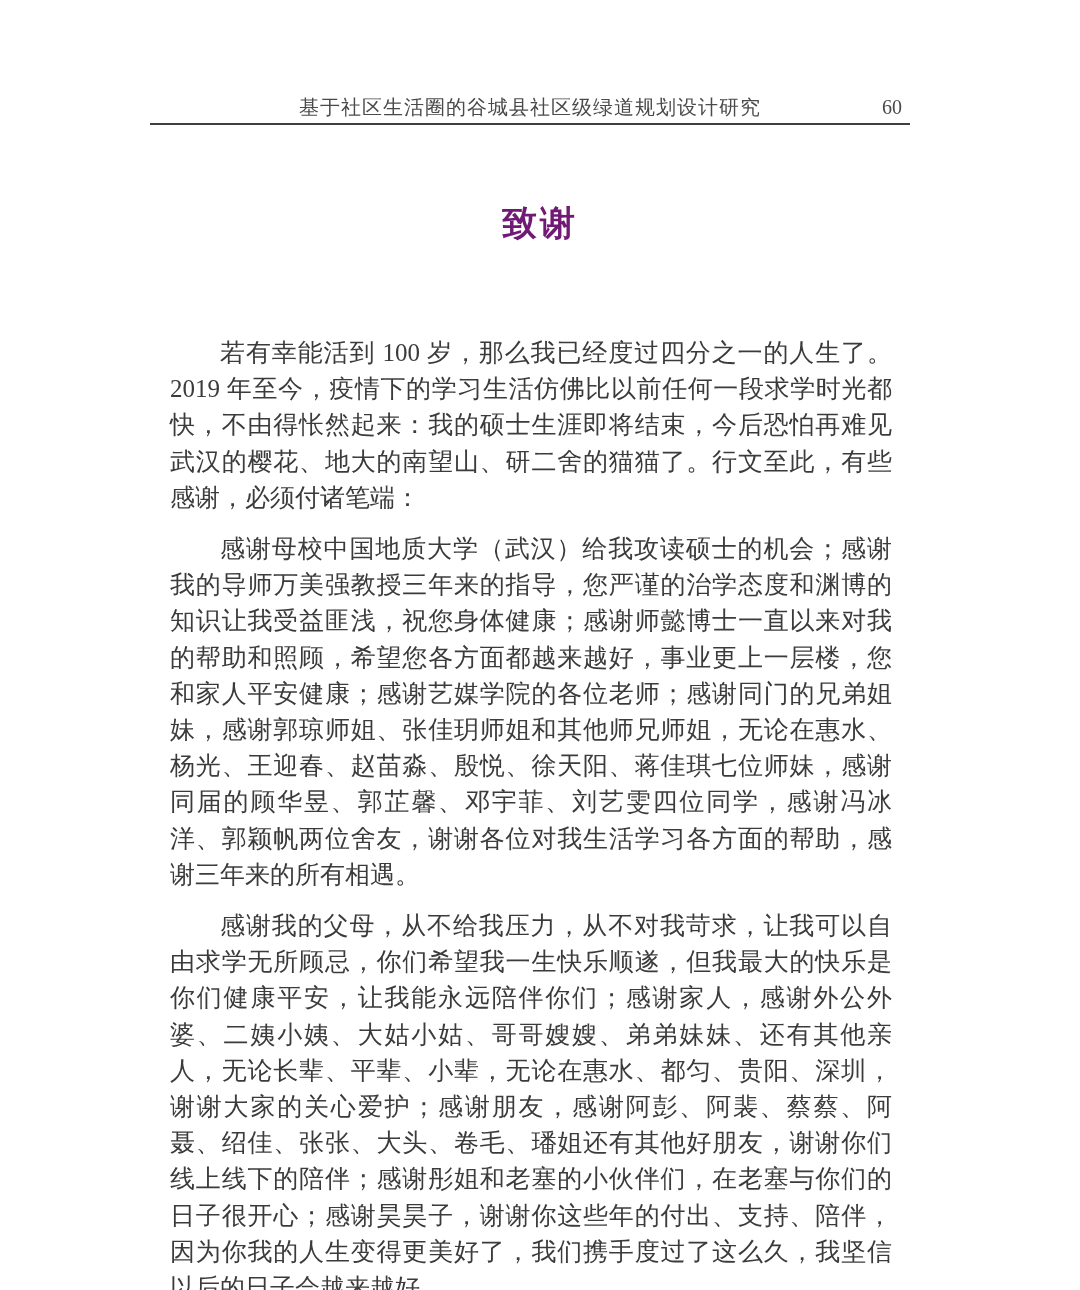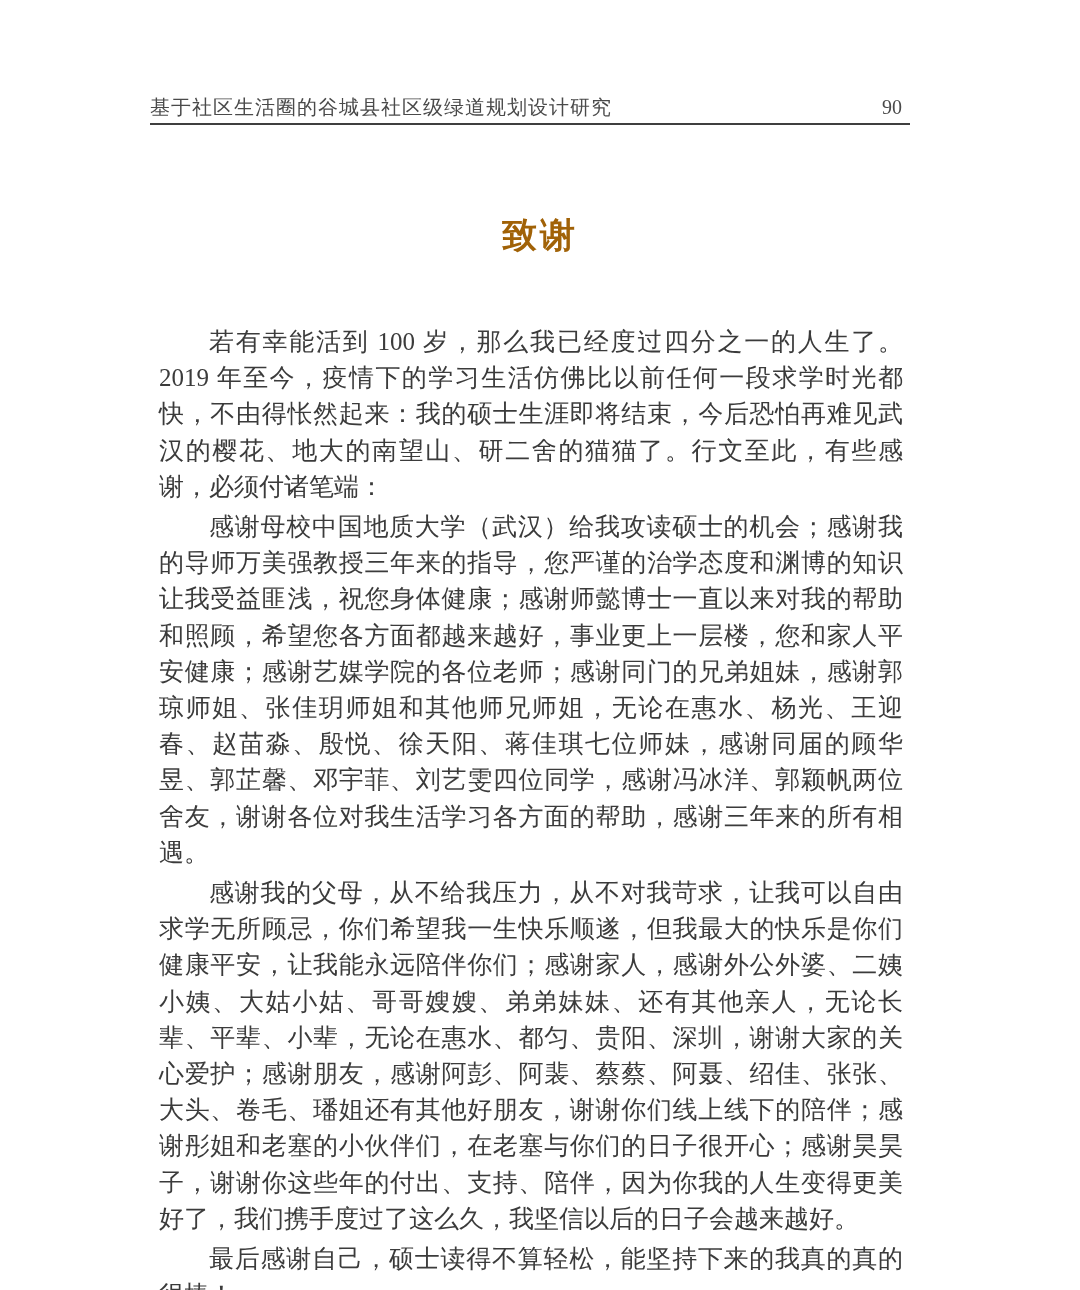--- a/index.html
+++ b/index.html
@@ -19,21 +19,21 @@
   
   .header {
     position: absolute;
     top: 94px;
     left: 150px;
     width: 760px;
     height: 26px;
   }
   .running-title {
     display: block;
-    text-align: left;
+    text-align: center;
     font-size: 20px;
     letter-spacing: 1px;
     color: #4a4a4a;
     line-height: 26px;
   }
   .page-number {
     position: absolute;
     right: 8px;
     top: 0;
     font-size: 20px;
@@ -44,54 +44,54 @@
     position: absolute;
     top: 123px;
     left: 150px;
     width: 760px;
     height: 2px;
     background: #3f3f3f;
   }
   
   .section-title {
     position: absolute;
-    top: 212px;
+    top: 200px;
     left: 0;
     width: 100%;
     text-align: center;
     font-size: 35px;
     font-weight: bold;
     letter-spacing: 3px;
-    color: #a16207;
+    color: #701a75;
   }
   
   .body-text {
     position: absolute;
     top: 320px;
     left: 155px;
     width: 752px;
     color: #3b3b3b;
     font-size: 25px;
     line-height: 36.2px;
     text-align: justify;
     text-justify: inter-ideograph;
   }
   .body-text p {
     text-indent: 2em;
-    margin: 4px;
+    margin: 15px;
   }
 </style>
 </head>
 <body>
 
 <div class="page">
 
   <div class="header">
     <span class="running-title">基于社区生活圈的谷城县社区级绿道规划设计研究</span>
-    <span class="page-number">90</span>
+    <span class="page-number">60</span>
   </div>
 
   <div class="header-rule"></div>
 
   <h1 class="section-title">致谢</h1>
 
   <div class="body-text">
     <p>若有幸能活到 100 岁，那么我已经度过四分之一的人生了。2019 年至今，疫情下的学习生活仿佛比以前任何一段求学时光都快，不由得怅然起来：我的硕士生涯即将结束，今后恐怕再难见武汉的樱花、地大的南望山、研二舍的猫猫了。行文至此，有些感谢，必须付诸笔端：</p>
     <p>感谢母校中国地质大学（武汉）给我攻读硕士的机会；感谢我的导师万美强教授三年来的指导，您严谨的治学态度和渊博的知识让我受益匪浅，祝您身体健康；感谢师懿博士一直以来对我的帮助和照顾，希望您各方面都越来越好，事业更上一层楼，您和家人平安健康；感谢艺媒学院的各位老师；感谢同门的兄弟姐妹，感谢郭琼师姐、张佳玥师姐和其他师兄师姐，无论在惠水、杨光、王迎春、赵苗淼、殷悦、徐天阳、蒋佳琪七位师妹，感谢同届的顾华昱、郭芷馨、邓宇菲、刘艺雯四位同学，感谢冯冰洋、郭颖帆两位舍友，谢谢各位对我生活学习各方面的帮助，感谢三年来的所有相遇。</p>
     <p>感谢我的父母，从不给我压力，从不对我苛求，让我可以自由求学无所顾忌，你们希望我一生快乐顺遂，但我最大的快乐是你们健康平安，让我能永远陪伴你们；感谢家人，感谢外公外婆、二姨小姨、大姑小姑、哥哥嫂嫂、弟弟妹妹、还有其他亲人，无论长辈、平辈、小辈，无论在惠水、都匀、贵阳、深圳，谢谢大家的关心爱护；感谢朋友，感谢阿彭、阿裴、蔡蔡、阿聂、绍佳、张张、大头、卷毛、璠姐还有其他好朋友，谢谢你们线上线下的陪伴；感谢彤姐和老塞的小伙伴们，在老塞与你们的日子很开心；感谢昊昊子，谢谢你这些年的付出、支持、陪伴，因为你我的人生变得更美好了，我们携手度过了这么久，我坚信以后的日子会越来越好。</p>

